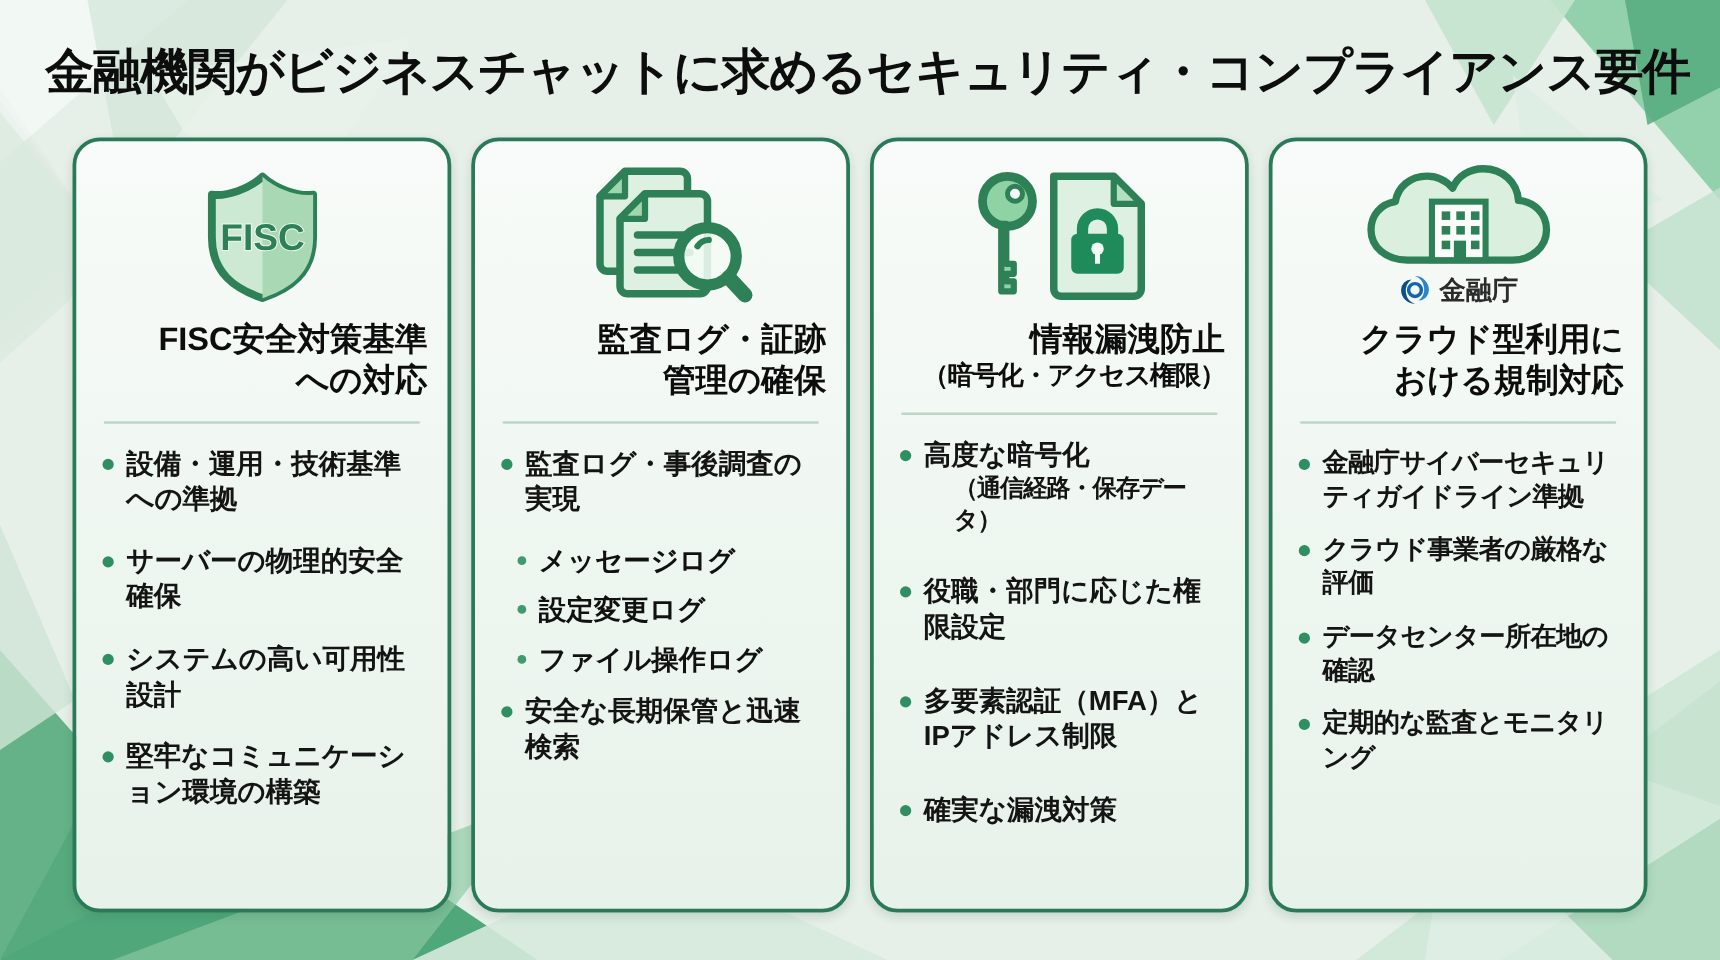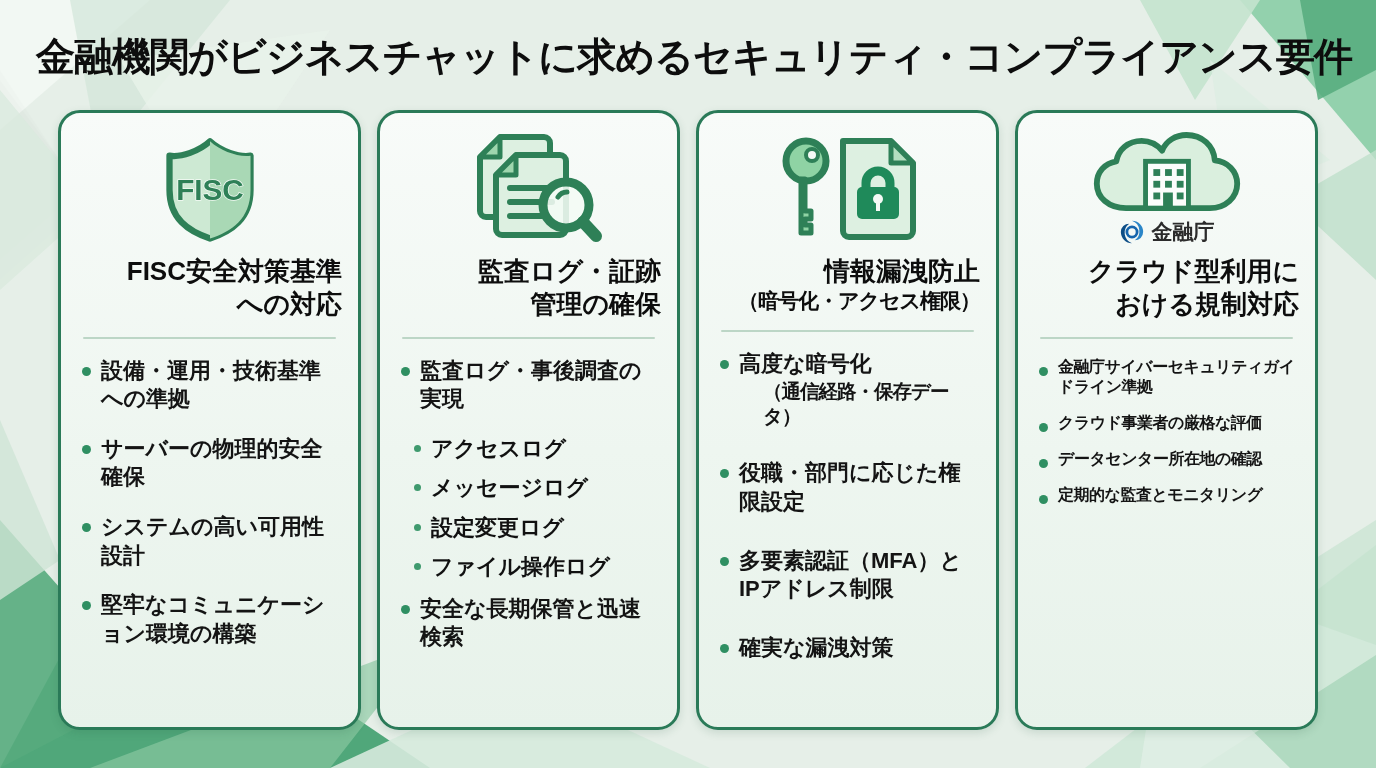--- a/index.html
+++ b/index.html
@@ -103,21 +103,21 @@
   ul.sub-bullets > li::before {
     content: "";
     position: absolute;
     left: 2px; top: 10px;
     width: 7px; height: 7px;
     border-radius: 50%;
     background: #3f9a6e;
   }
 
   .card.spacious ul.bullets > li { margin-bottom: 30px; }
-  .card.compact ul.bullets > li { font-size: 16px; margin-bottom: 15px; letter-spacing: -0.5px; }
+  .card.compact ul.bullets > li { font-size: 21px; margin-bottom: 15px; letter-spacing: -0.5px; }
 </style>
 </head>
 <body>
 
 <svg class="bg-deco" viewBox="0 0 1376 768" width="1376" height="768" aria-hidden="true">
 
   <polygon points="0,0 150,0 0,130" fill="#f3f8f4" opacity="0.9"></polygon>
   <polygon points="70,0 230,0 100,160" fill="#d2e6d8" opacity="0.7"></polygon>
   <polygon points="0,70 80,190 0,260" fill="#dcecd f" opacity="0.01"></polygon>
   <polygon points="0,80 90,200 0,280" fill="#d8ead d" opacity="0.01"></polygon>
@@ -191,21 +191,20 @@
       </div>
       <h2 class="card-title">
         <span class="line">監査ログ・証跡</span>
         <span class="line">管理の確保</span>
       </h2>
       <div class="divider"></div>
       <ul class="bullets">
         <li>監査ログ・事後調査の実現</li>
       </ul>
       <ul class="sub-bullets">
-        <li>アクセスログ</li>
         <li>メッセージログ</li>
         <li>設定変更ログ</li>
         <li>ファイル操作ログ</li>
       </ul>
       <ul class="bullets">
         <li>安全な長期保管と迅速検索</li>
       </ul>
     </section>
 
     <section class="card spacious">

